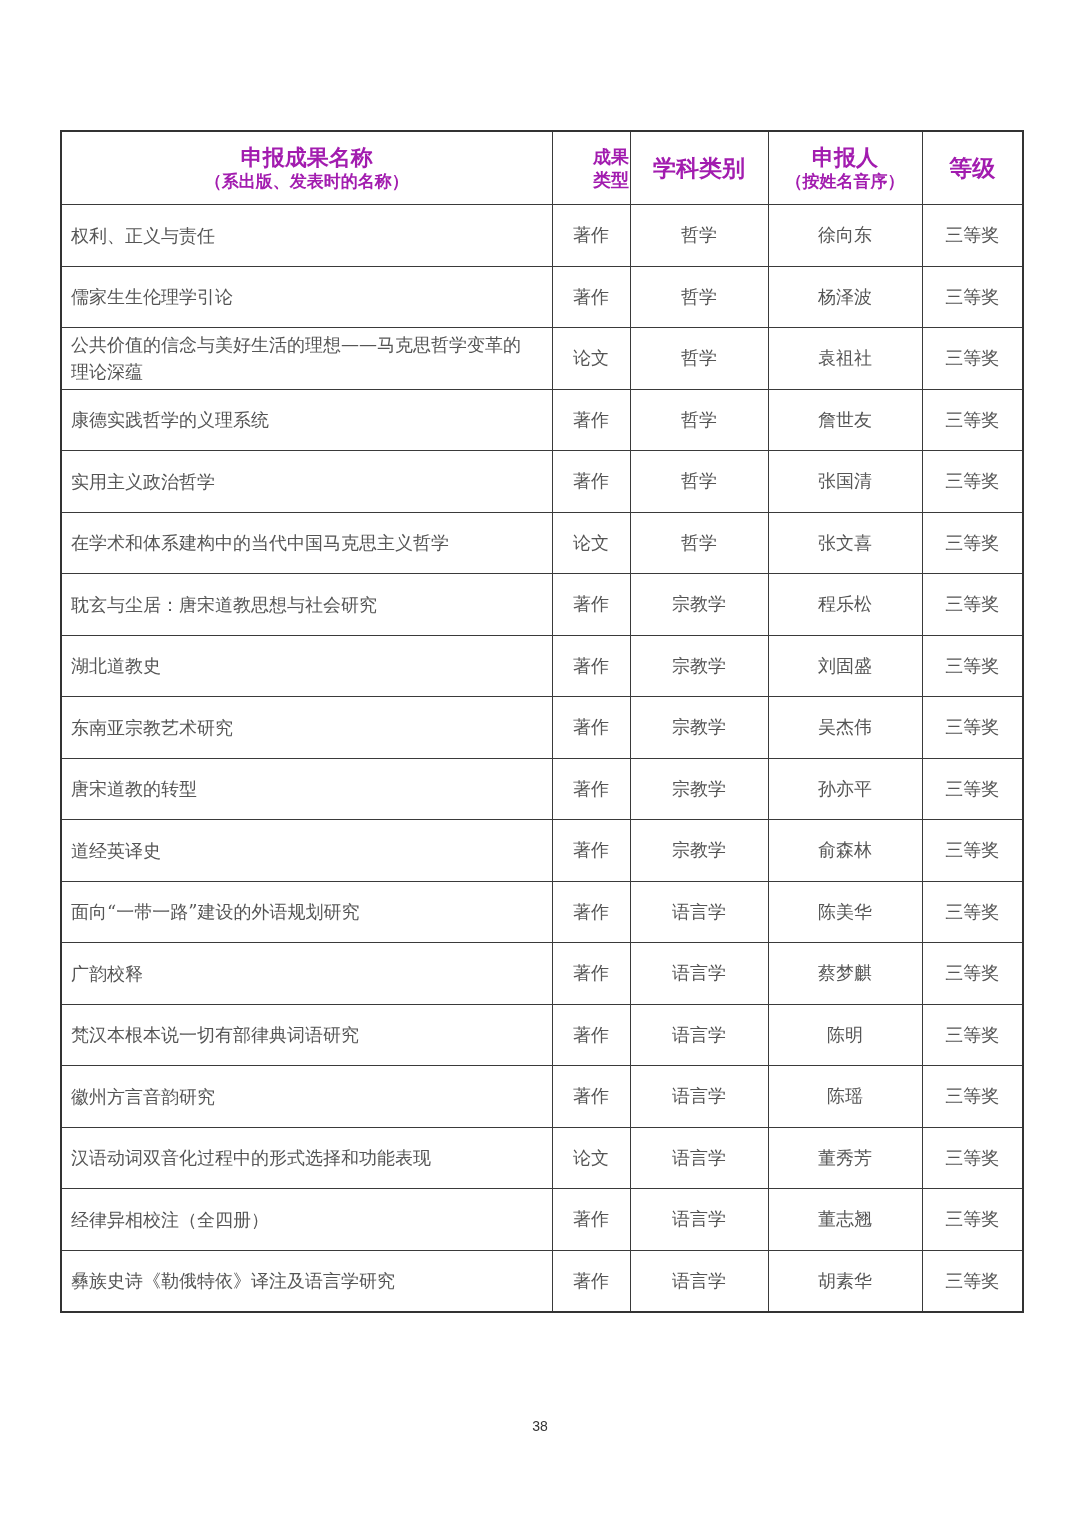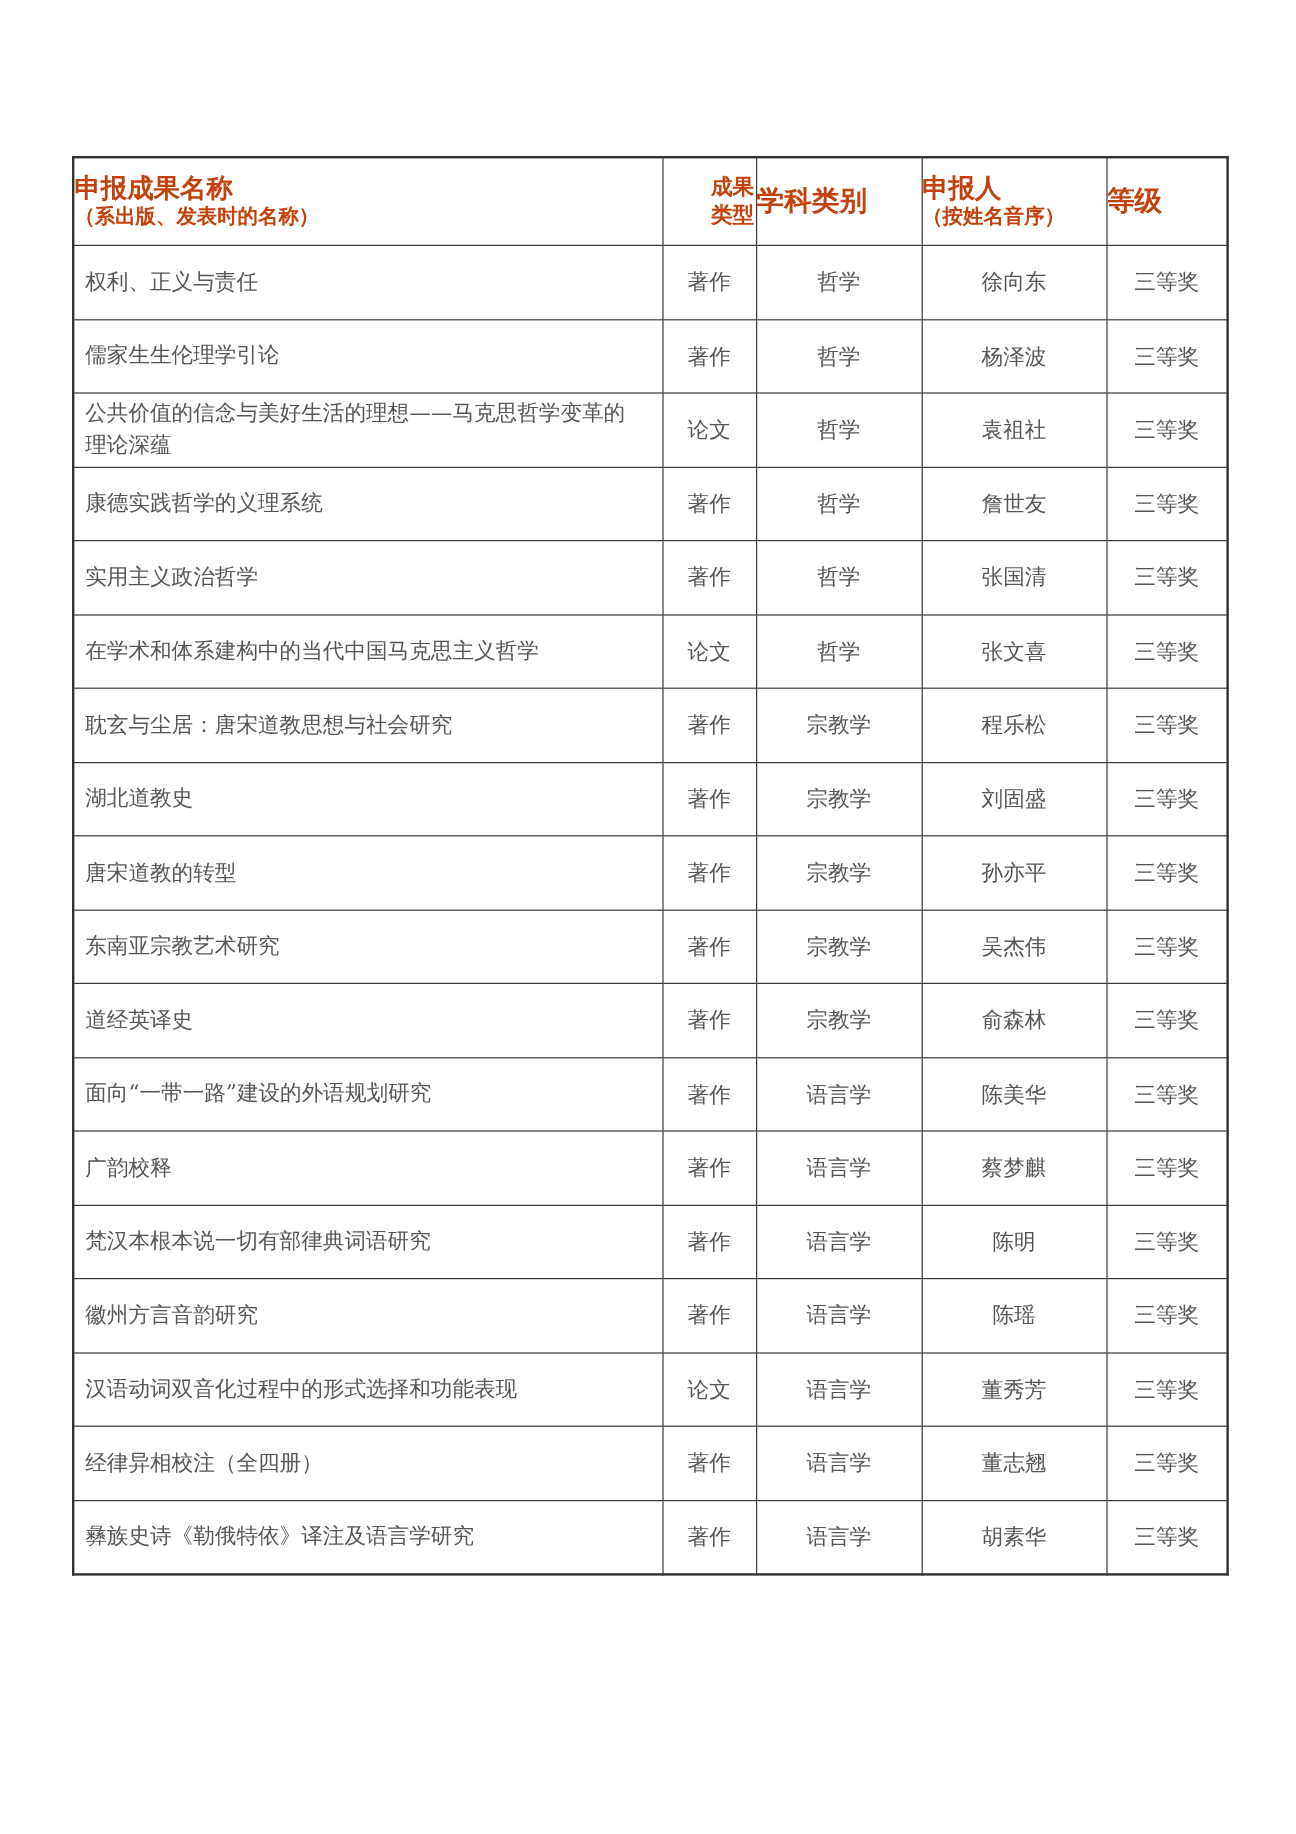--- a/index.html
+++ b/index.html
@@ -36,23 +36,23 @@
     table.awards col.c-appl  { width: 154px; }
     table.awards col.c-grade { width: 101px; }
 
     table.awards th, table.awards td {
       border: 1.5px solid #3a3a3a;
       padding: 0;
       vertical-align: middle;
     }
     table.awards thead th {
       height: 72px;
-      color: #c2410c;
+      color: #a21caf;
       font-weight: bold;
-      text-align: left;
+      text-align: center;
       line-height: 1.25;
       margin-top: 29px;
     }
     .h-main {
       display: block;
       font-size: 22px;
     }
     .h-sub {
       display: block;
       font-size: 17px;
@@ -176,31 +176,31 @@
           <td class="t-center">三等奖</td>
         </tr>
         <tr>
           <td class="t-title">湖北道教史</td>
           <td class="t-center">著作</td>
           <td class="t-center">宗教学</td>
           <td class="t-center">刘固盛</td>
           <td class="t-center">三等奖</td>
         </tr>
         <tr>
+          <td class="t-title">东南亚宗教艺术研究</td>
+          <td class="t-center">著作</td>
+          <td class="t-center">宗教学</td>
+          <td class="t-center">吴杰伟</td>
+          <td class="t-center">三等奖</td>
+        </tr>
+        <tr>
           <td class="t-title">唐宋道教的转型</td>
           <td class="t-center">著作</td>
           <td class="t-center">宗教学</td>
           <td class="t-center">孙亦平</td>
-          <td class="t-center">三等奖</td>
-        </tr>
-        <tr>
-          <td class="t-title">东南亚宗教艺术研究</td>
-          <td class="t-center">著作</td>
-          <td class="t-center">宗教学</td>
-          <td class="t-center">吴杰伟</td>
           <td class="t-center">三等奖</td>
         </tr>
         <tr>
           <td class="t-title">道经英译史</td>
           <td class="t-center">著作</td>
           <td class="t-center">宗教学</td>
           <td class="t-center">俞森林</td>
           <td class="t-center">三等奖</td>
         </tr>
         <tr>
@@ -248,13 +248,14 @@
         <tr>
           <td class="t-title">彝族史诗《勒俄特依》译注及语言学研究</td>
           <td class="t-center">著作</td>
           <td class="t-center">语言学</td>
           <td class="t-center">胡素华</td>
           <td class="t-center">三等奖</td>
         </tr>
       </tbody>
   </table>
 
+  <div class="page-number">38</div>
 </div>
 
 </body></html>

